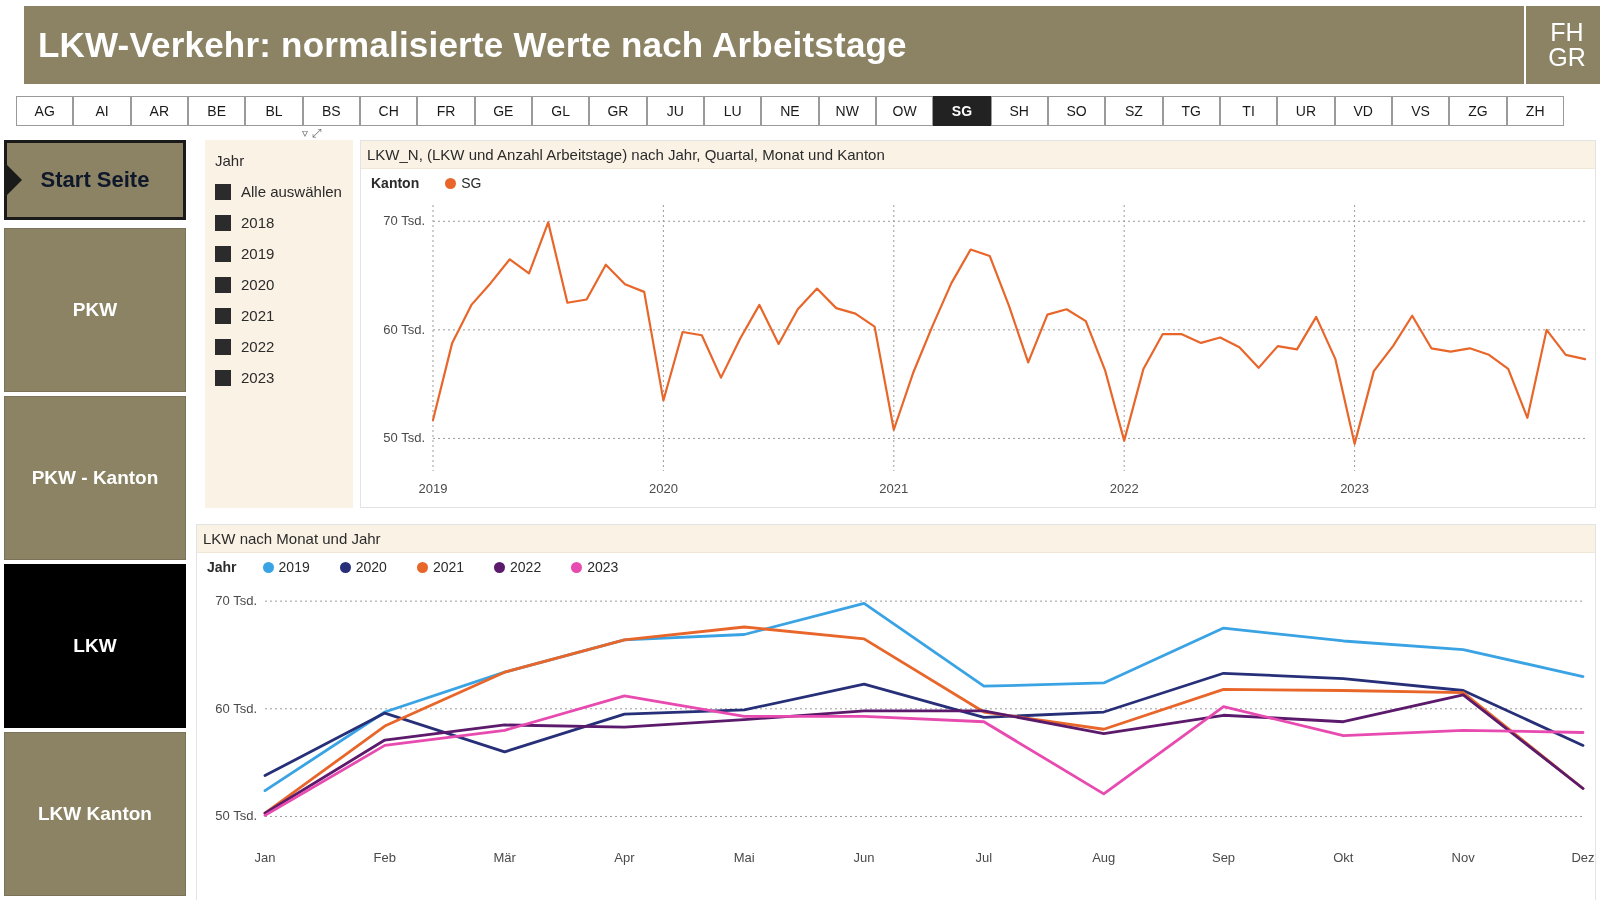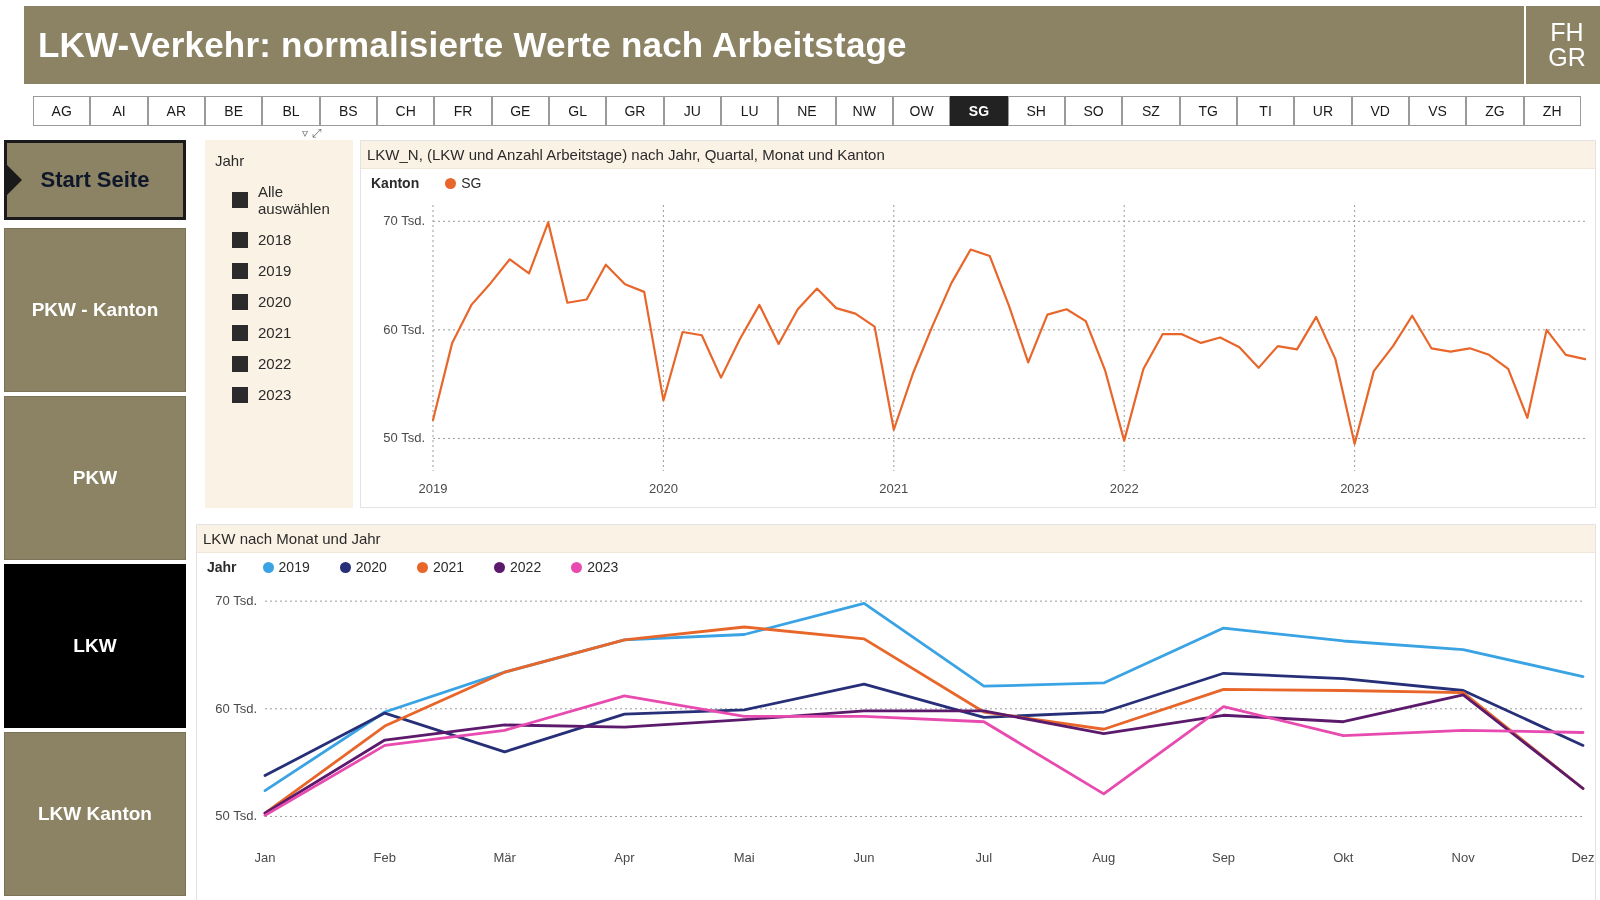--- a/index.html
+++ b/index.html
@@ -24,21 +24,21 @@
   }
   .logo-box {
     position: absolute; right: 0; top: 0; width: 84px; height: 78px;
     background: #8b8364; border-left: 2px solid #ffffff;
     display: flex; flex-direction: column; align-items: center; justify-content: center;
     color: #ffffff; font-size: 25px; line-height: 25px; font-weight: 500;
   }
 
   
   .canton-strip {
-    position: absolute; left: 33px; top: 96px; width: 1548px; height: 30px;
+    position: absolute; left: 16px; top: 96px; width: 1548px; height: 30px;
     display: flex; gap: 0; text-align: right;
   }
   .canton-btn {
     flex: 1 1 0; height: 30px;
     border: 1px solid #9a9a9a; background: #ffffff;
     display: flex; align-items: center; justify-content: center;
     font-size: 14px; color: #1a1a1a; cursor: pointer;
   }
   .canton-btn.selected { background: #222222; color: #ffffff; border-color: #222222; font-weight: 600; }
 
@@ -70,21 +70,21 @@
   }
   .nav-item.active { background: #000000; border-color: #000000; }
 
   
   .slicer {
     position: absolute; left: 205px; top: 140px; width: 148px; height: 368px;
     background: #fbf2e6;
     padding: 12px 10px 0 10px;
   }
   .slicer-title { font-size: 15px; color: #2b2b2b; margin-bottom: 14px; }
-  .slicer-row { display: flex; align-items: center; margin-bottom: 14px; cursor: pointer; margin-left: 17px; }
+  .slicer-row { display: flex; align-items: center; margin-bottom: 14px; cursor: pointer; }
   .slicer-box {
     width: 16px; height: 16px; background: #2b2b2b; margin-right: 10px; flex: 0 0 auto;
   }
   .slicer-label { font-size: 15px; color: #2b2b2b; }
 
   
   .panel-top {
     position: absolute; left: 360px; top: 140px; width: 1236px; height: 368px;
     background: #ffffff; border: 1px solid #e3e3e3;
   }
@@ -154,24 +154,24 @@
   <div class="strip-tools">
     <span>▿</span><span>⤢</span>
   </div>
 
   <div class="nav" id="nav">
     <div class="nav-start">
       <span class="arrow"></span>
       <span>Start Seite</span>
     </div>
   <div class="nav-item">
+        <span>PKW</span>
+      </div>
+      <div class="nav-item">
         <span>PKW - Kanton</span>
-      </div>
-      <div class="nav-item">
-        <span>PKW</span>
       </div>
       <div class="nav-item active">
         <span>LKW</span>
       </div>
       <div class="nav-item">
         <span>LKW Kanton</span>
       </div>
     </div>
 
   <div class="slicer">

